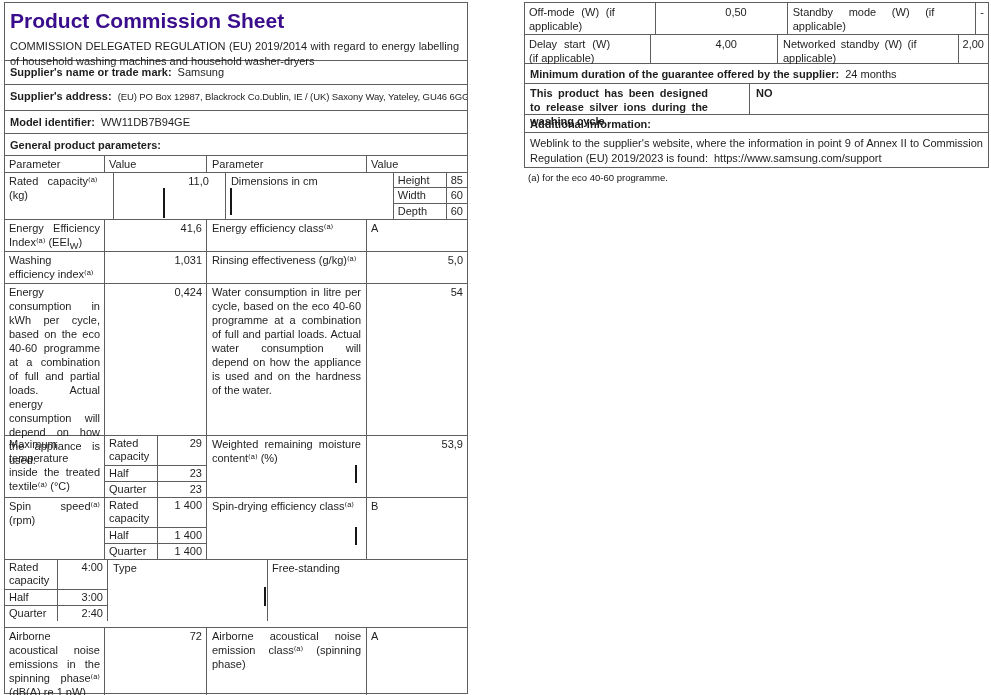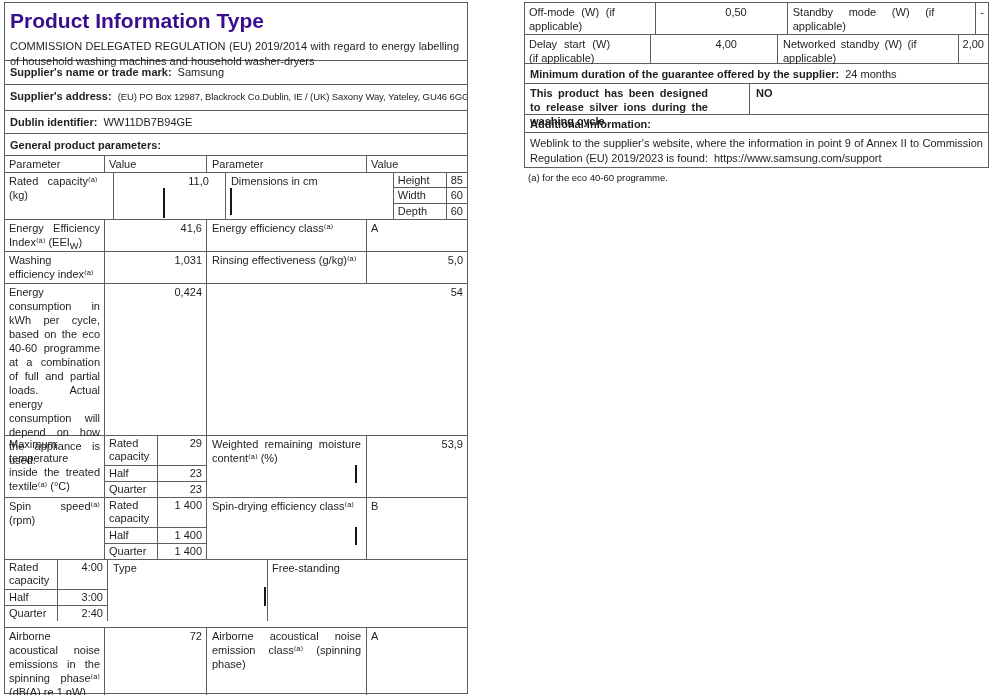--- a/index.html
+++ b/index.html
@@ -74,34 +74,34 @@
   .r-web { height:35px; padding:3px 5px; line-height:15px; }
   .url { margin-left:6px; }
   #footnote { position:absolute; left:528px; top:171px; font-size:9.5px; color:#141414; }
 </style>
 </head>
 <body>
 
 <div id="left-panel" class="panel">
 
   <div class="tblock">
-    <div class="doc-title">Product Information Type</div>
+    <div class="doc-title">Product Commission Sheet</div>
     <div class="reg">COMMISSION DELEGATED REGULATION (EU) 2019/2014 with regard to energy labelling of household washing machines and household washer-dryers</div>
   </div>
 
   <div class="hrow h-name">
     <span class="lbl">Supplier's name or trade mark:</span><span class="gap"></span><span>Samsung</span>
   </div>
 
   <div class="hrow h-addr">
     <span class="lbl">Supplier's address:</span><span class="gap"></span><span class="addr-val">(EU) PO Box 12987, Blackrock Co.Dublin, IE / (UK) Saxony Way, Yateley, GU46 6GG, UK</span>
   </div>
 
   <div class="hrow h-model">
-    <span class="lbl">Dublin identifier:</span><span class="gap"></span><span>WW11DB7B94GE</span>
+    <span class="lbl">Model identifier:</span><span class="gap"></span><span>WW11DB7B94GE</span>
   </div>
 
   <div class="hrow h-gen">
     <span class="lbl">General product parameters:</span>
   </div>
 
   <div class="pr r-head">
     <div class="c1">Parameter</div>
     <div class="c2">Value</div>
     <div class="c3">Parameter</div>
@@ -140,20 +140,21 @@
   <div class="pr r3">
     <div class="c1 pj">Washing efficiency index⁽ᵃ⁾</div>
     <div class="c2 num">1,031</div>
     <div class="c3 pj">Rinsing effectiveness (g/kg)⁽ᵃ⁾</div>
     <div class="c4 num">5,0</div>
   </div>
 
   <div class="pr r4">
     <div class="c1 pj">Energy consumption in kWh per cycle, based on the eco 40-60 programme at a combination of full and partial loads. Actual energy consumption will depend on how the appliance is used.</div>
     <div class="c2 num">0,424</div>
+    <div class="c3 pj">Water consumption in litre per cycle, based on the eco 40-60 programme at a combination of full and partial loads. Actual water consumption will depend on how the appliance is used and on the hardness of the water.</div>
     <div class="c4 num">54</div>
   </div>
 
   <div class="pr r5">
     <div class="c1 pj">Maximum temperature inside the treated textile⁽ᵃ⁾ (°C)</div>
     <div class="c2 nopad">
       <div class="subtable">
         <div class="srow sh29">
             <span class="sk">Rated capacity</span>
             <span class="sv">29</span>

